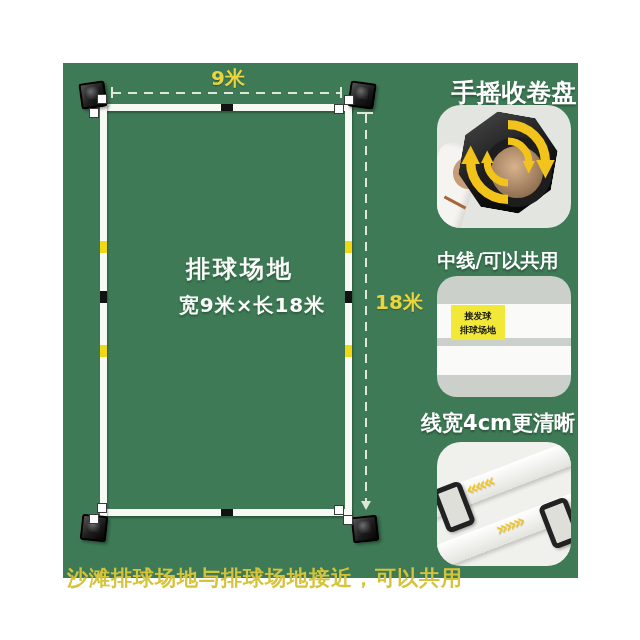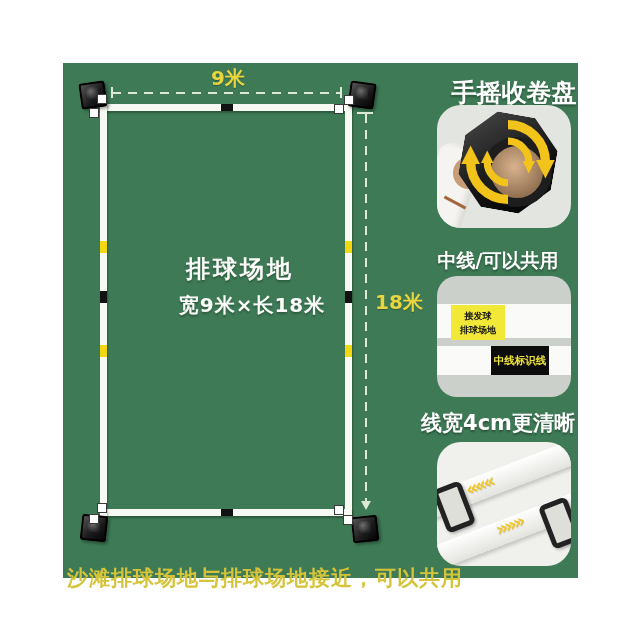--- a/index.html
+++ b/index.html
@@ -146,21 +146,20 @@
       </div>
 
       <div class="sec-title" style="left:356px;top:185px;width:158px;font-size:19px;">中线/可以共用</div>
       <div class="card card2">
         <div class="stripe" style="top:28px;height:34px;"></div>
         <div class="stripe" style="top:70px;height:29px;"></div>
         <div class="serve-tag">
           <div>接发球</div>
           <div>排球场地</div>
         </div>
-        <div class="center-tag">中线标识线</div>
       </div>
 
       <div class="sec-title" style="left:358px;top:346px;width:154px;font-size:21px;">线宽4cm更清晰</div>
       <div class="card card3">
         <div class="strap" style="left:-14px;top:24px;"></div>
         <div class="chev" style="left:28px;top:32px;">«««</div>
         <div class="buckle-big" style="left:2px;top:42px;"></div>
         <div class="strap" style="left:-16px;top:78px;"></div>
         <div class="chev" style="left:58px;top:72px;">»»»</div>
         <div class="buckle-big" style="left:108px;top:58px;"></div>

